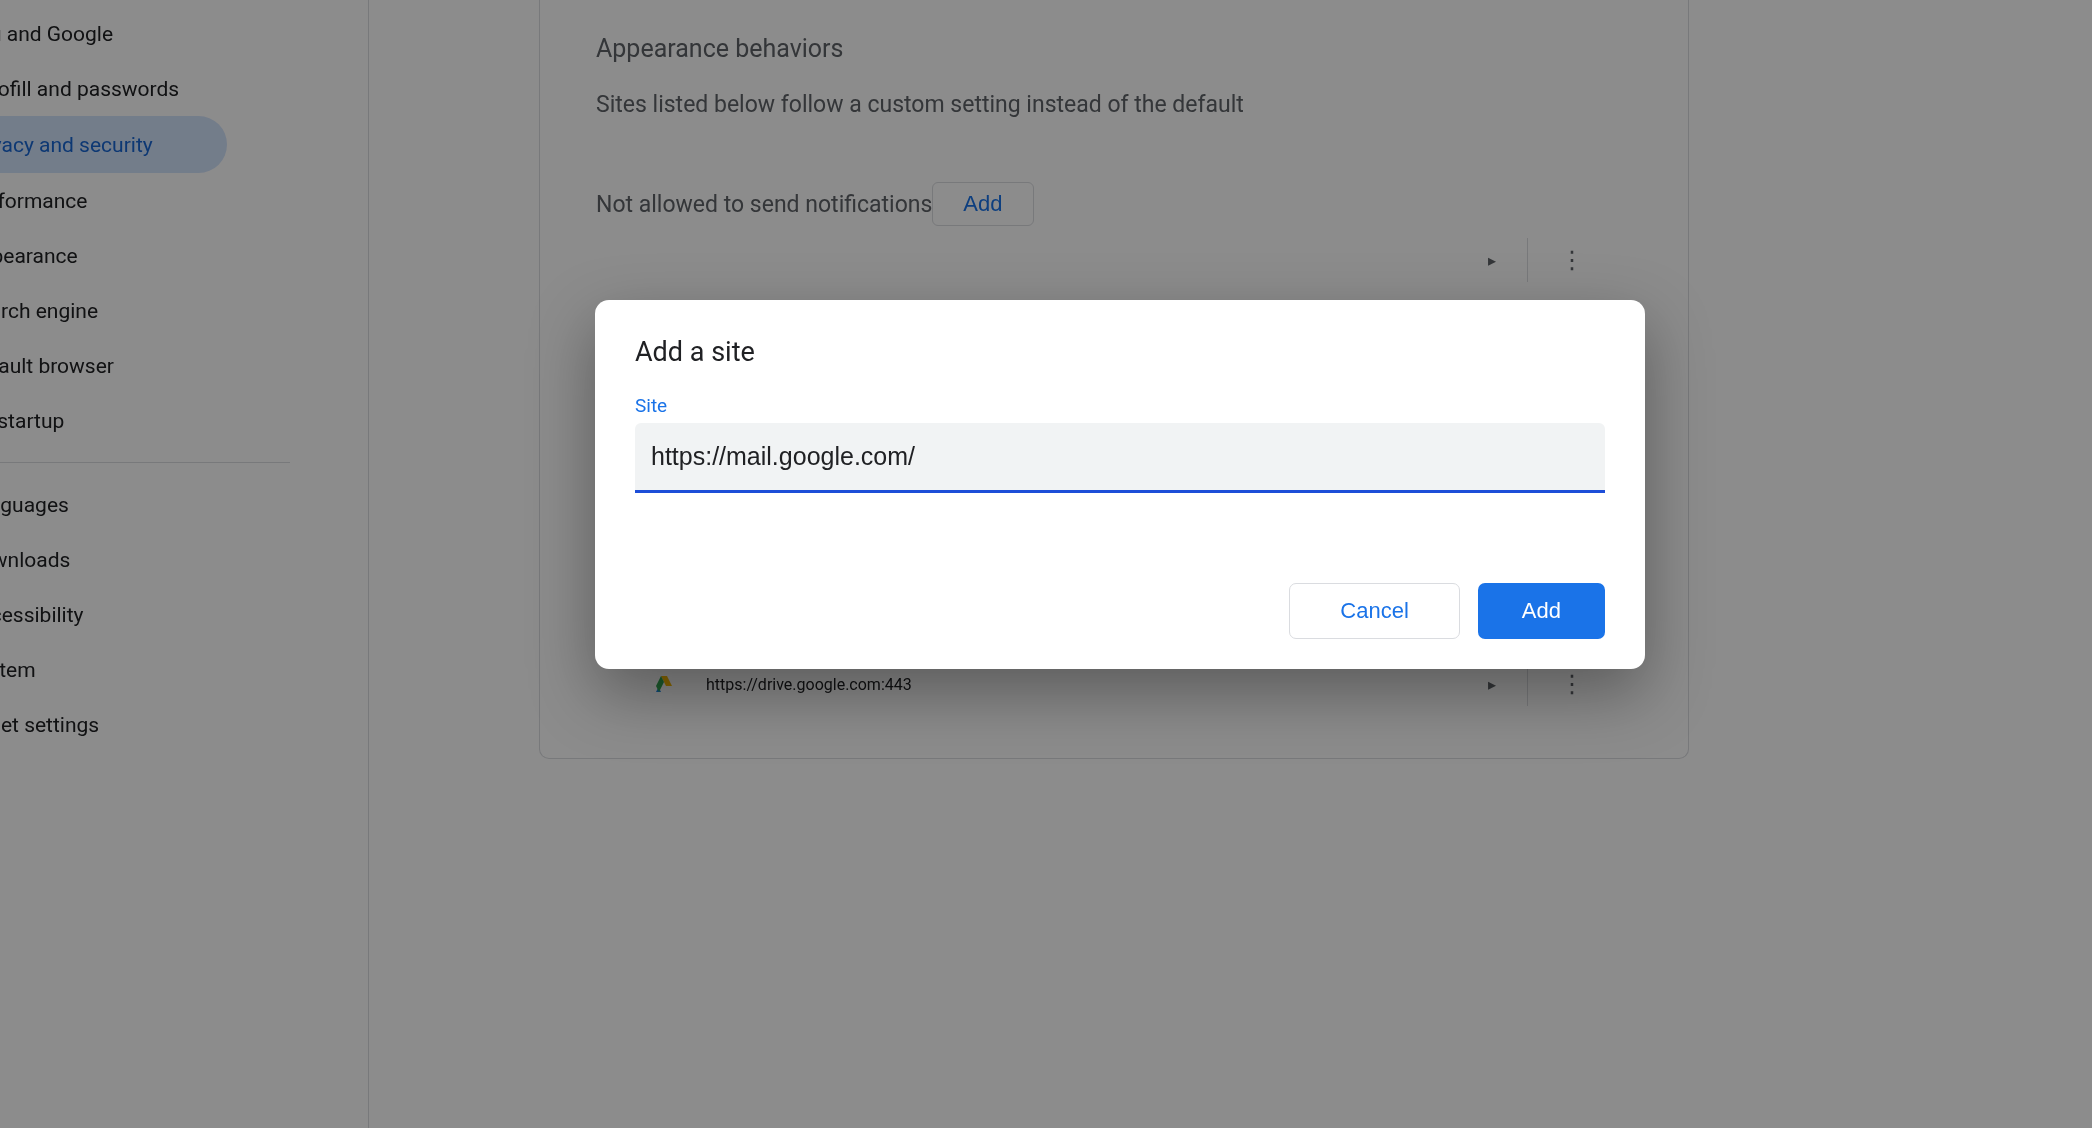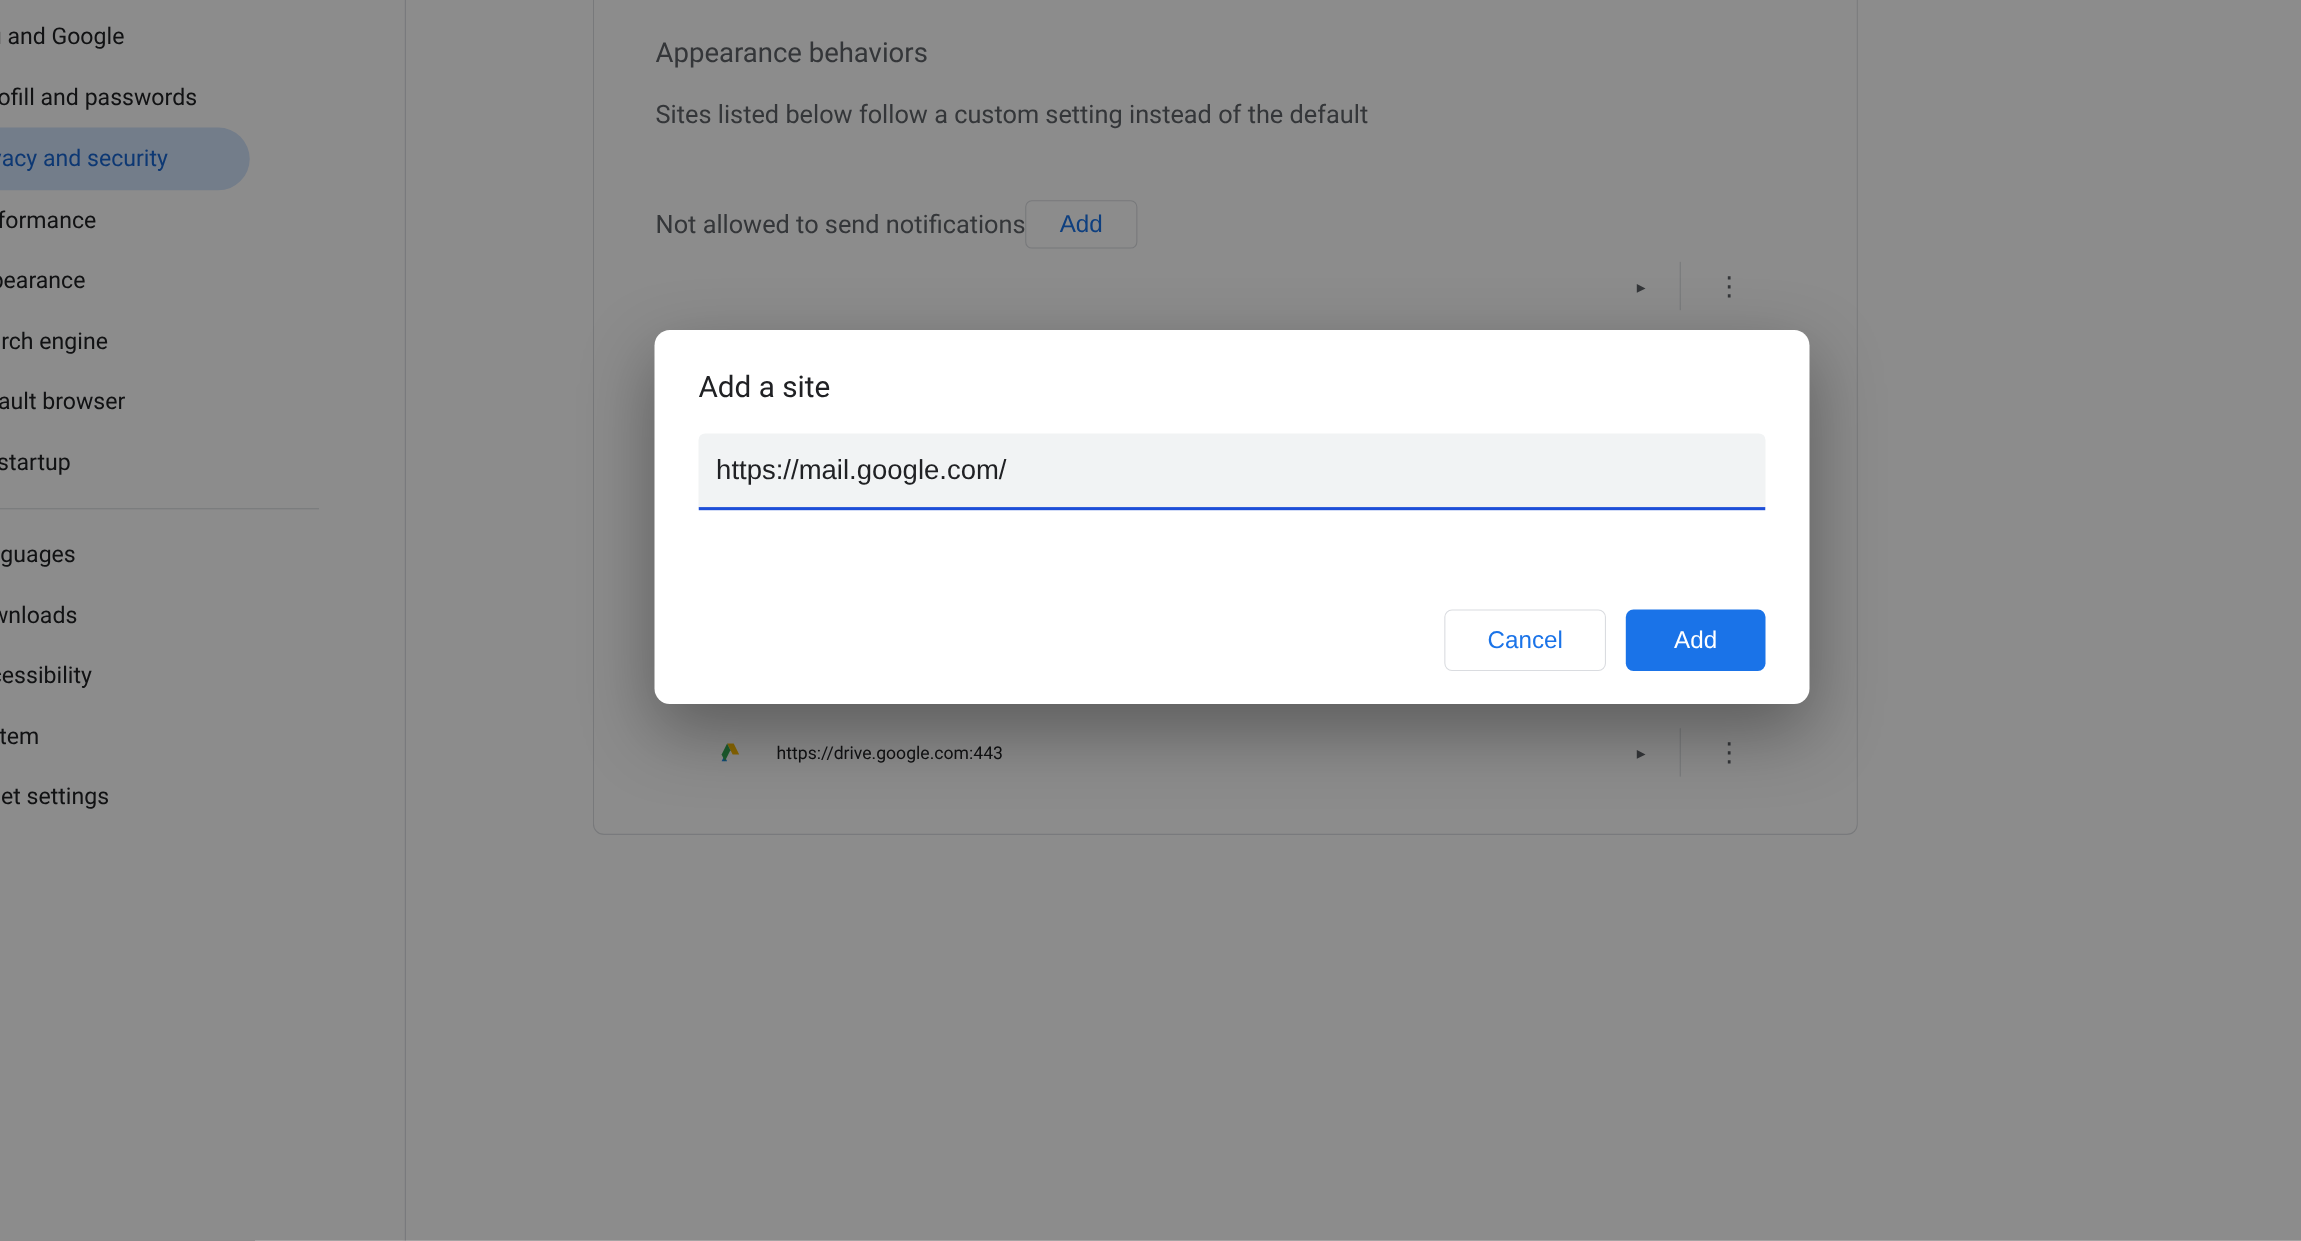--- a/index.html
+++ b/index.html
@@ -210,21 +210,21 @@
     border-radius: 6px 6px 0 0;
   }
   .dialog-actions {
     display: flex;
     justify-content: flex-end;
     gap: 18px;
     margin-top: 90px;
   }
   .btn {
     font-size: 22px;
-    padding: 14px 38px;
+    padding: 14px 50px;
     border-radius: 7px;
     cursor: pointer;
   }
   .btn-outline {
     border: 1px solid #dadce0;
     background: #ffffff;
     color: #1a73e8;
   }
   .btn-filled {
     border: none;
@@ -347,18 +347,19 @@
       <span class="kebab-icon">⋮</span>
     </div>
 
   </div>
 </main>
 
 <div class="scrim"></div>
 
 <div class="dialog">
   <div class="dialog-title">Add a site</div>
+  <div class="field-label">Site</div>
   <input class="text-input" type="text" value="https://mail.google.com/" style="">
   <div class="dialog-actions">
     <button class="btn btn-outline">Cancel</button>
     <button class="btn btn-filled">Add</button>
   </div>
 </div>
 
 </body></html>

